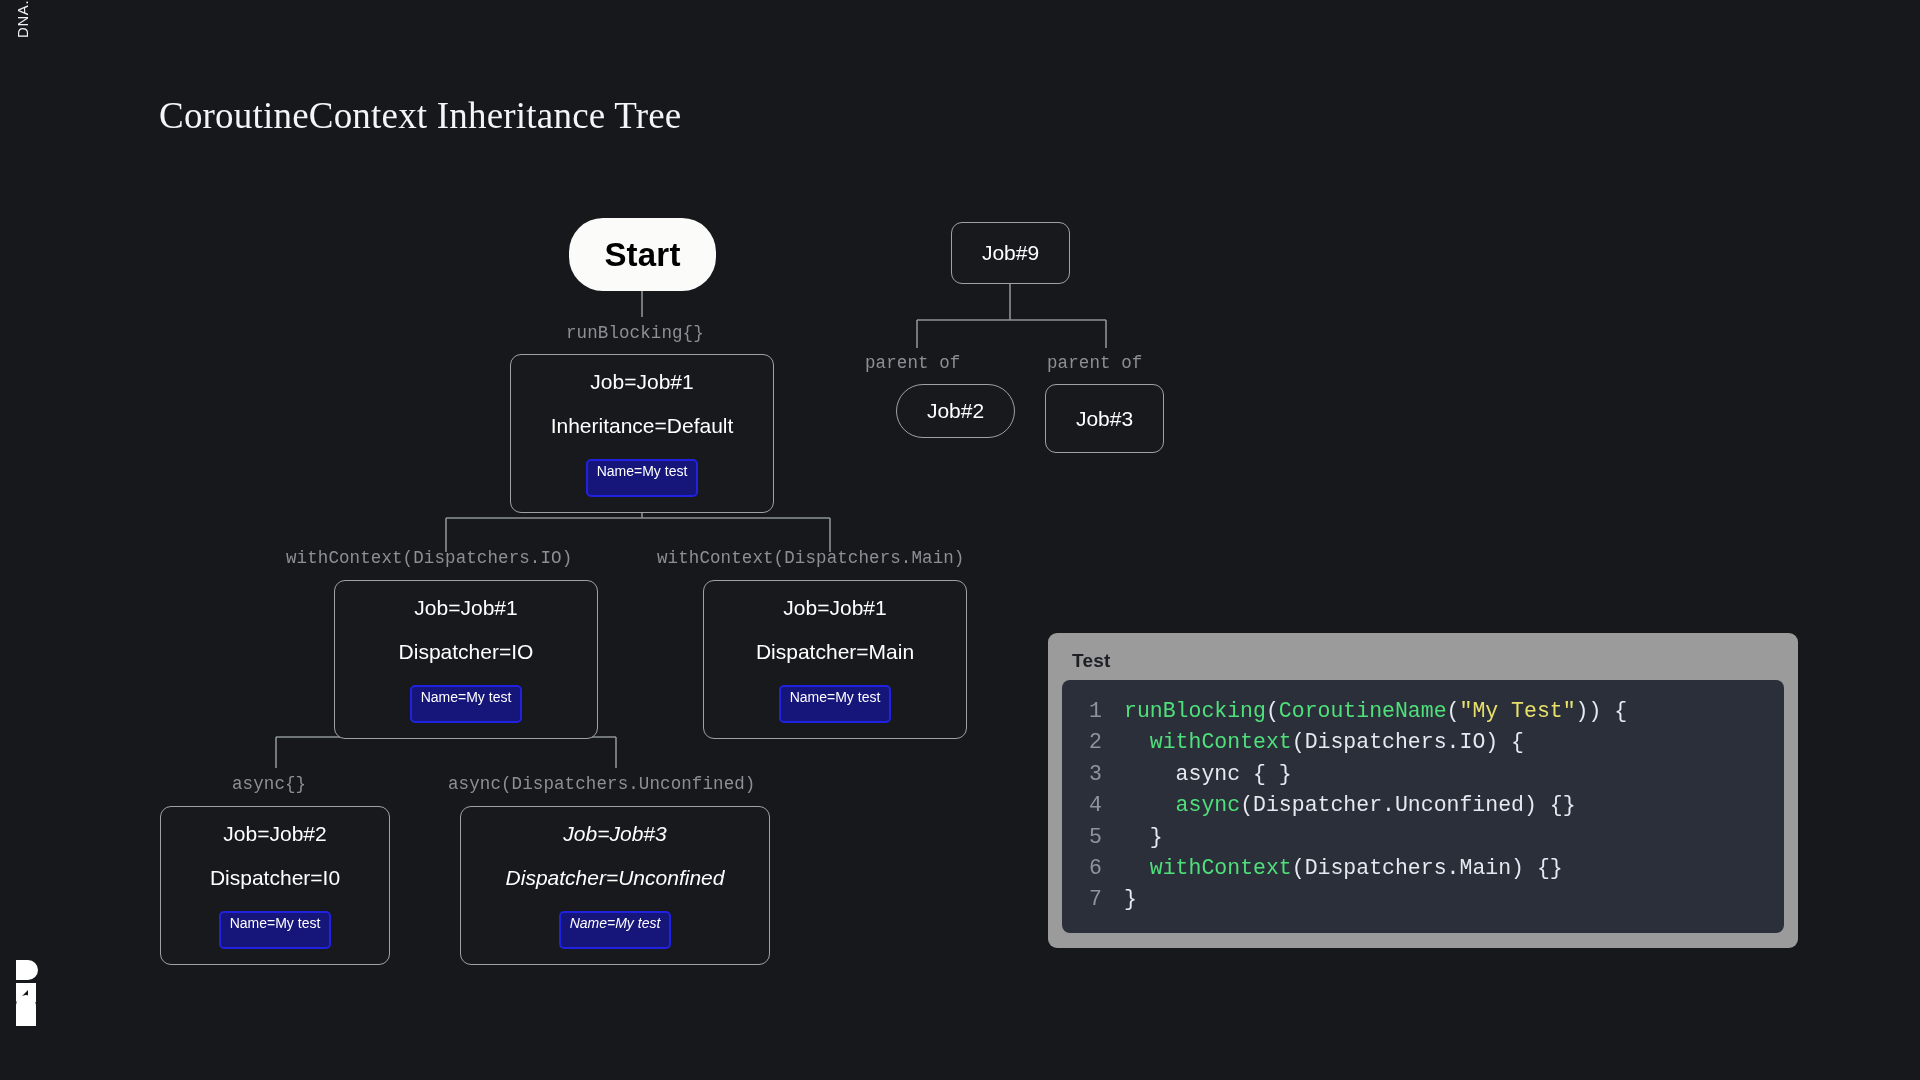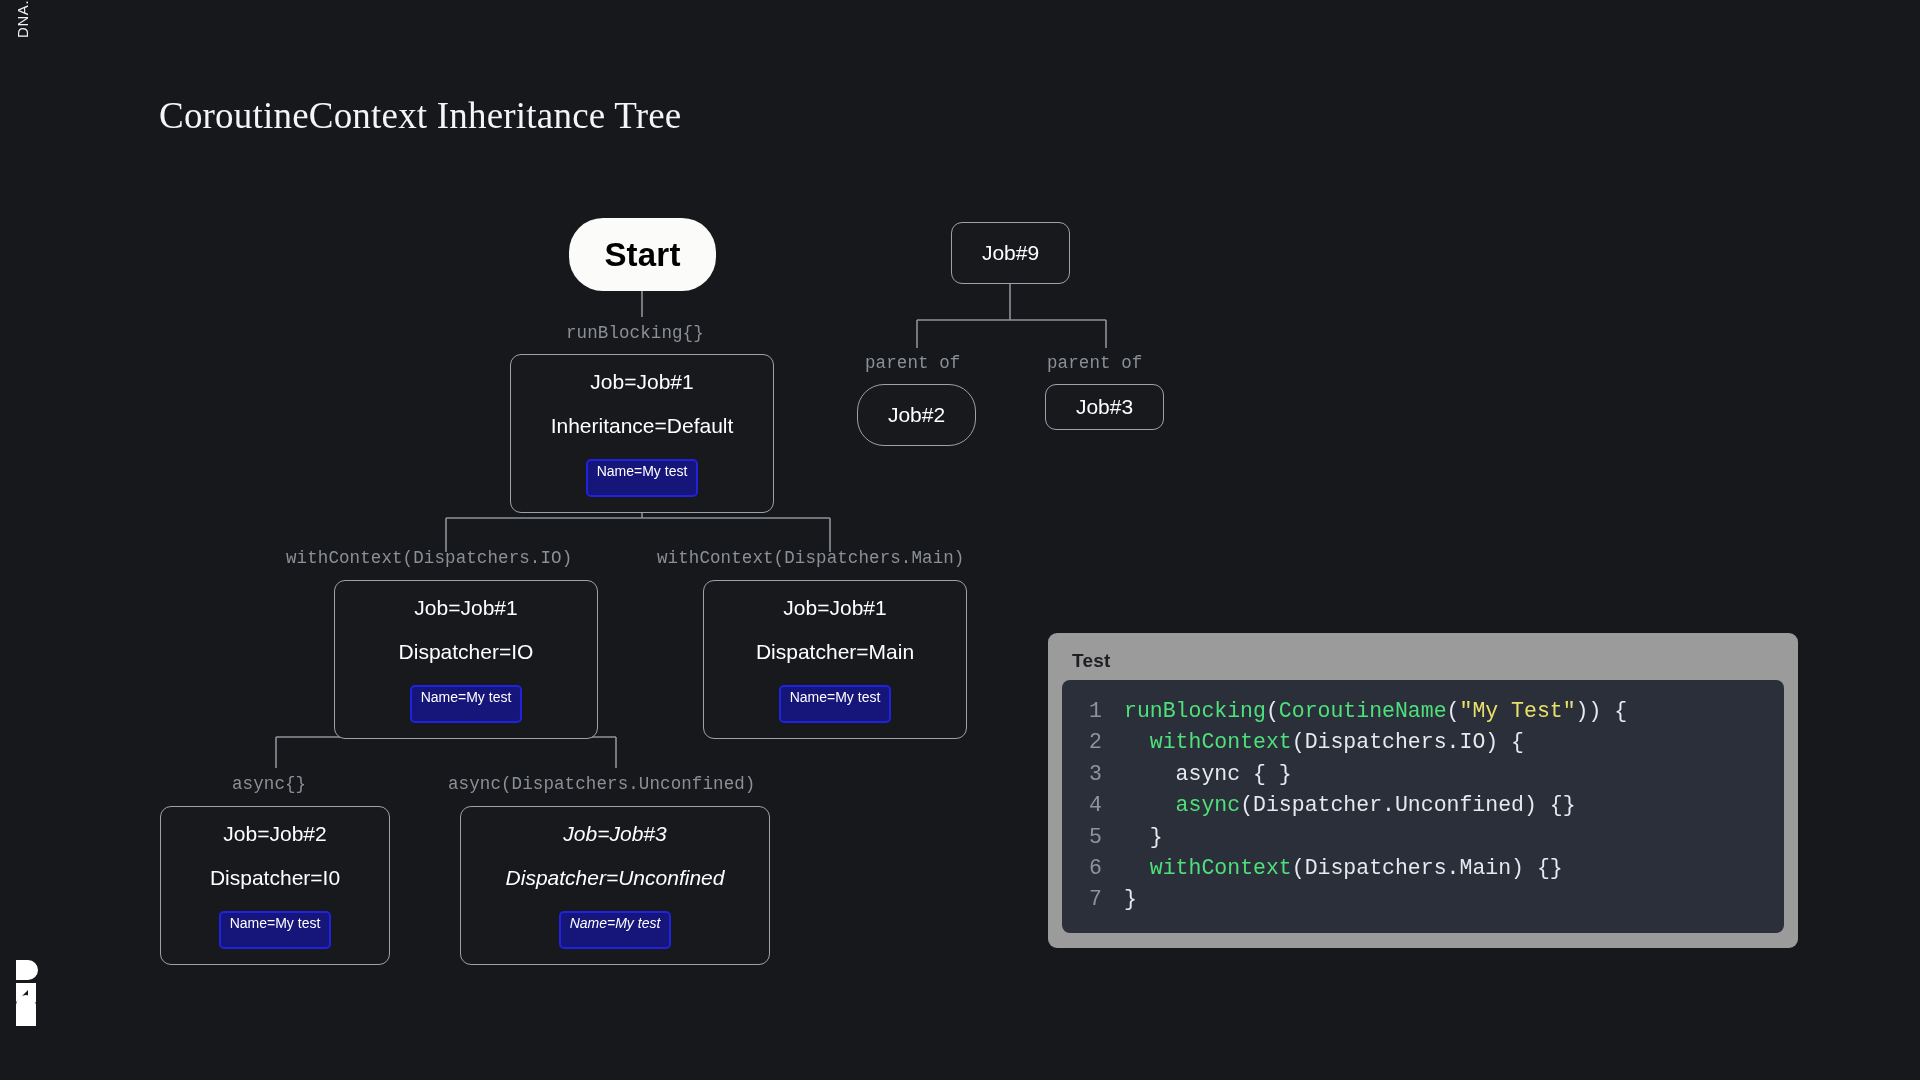--- a/index.html
+++ b/index.html
@@ -265,25 +265,25 @@
   </div>
 
   <div class="node job-node" style="left:951px; top:222px; width:119px; height:62px;">
     <span>Job#9</span>
   </div>
 
   <div class="edge-label" style="left:865px; top:353px;">parent of</div>
 
   <div class="edge-label" style="left:1047px; top:353px;">parent of</div>
 
-  <div class="node job-node" style="left:857px; top:384px; width:119px; height:62px;border-radius:27px;">
+  <div class="node job-node" style="left:896px; top:384px; width:119px; height:54px;border-radius:27px;">
     <span>Job#2</span>
   </div>
 
-  <div class="node job-node" style="left:1045px; top:384px; width:119px; height:46px;">
+  <div class="node job-node" style="left:1045px; top:384px; width:119px; height:69px;">
     <span>Job#3</span>
   </div>
 
   <div class="code-panel">
     <div class="code-title">Test</div>
     <div class="code-body" id="code-body">
         <div class="code-row"><span class="ln">1</span><span class="code-text"><span class="tok-fn">runBlocking</span><span class="tok-pl">(</span><span class="tok-fn">CoroutineName</span><span class="tok-pl">(</span><span class="tok-str">"My Test"</span><span class="tok-pl">)) {</span></span></div>
         <div class="code-row"><span class="ln">2</span><span class="code-text"><span class="tok-pl">  </span><span class="tok-fn">withContext</span><span class="tok-pl">(Dispatchers.IO) {</span></span></div>
         <div class="code-row"><span class="ln">3</span><span class="code-text"><span class="tok-pl">    async { }</span></span></div>
         <div class="code-row"><span class="ln">4</span><span class="code-text"><span class="tok-pl">    </span><span class="tok-fn">async</span><span class="tok-pl">(Dispatcher.Unconfined) {}</span></span></div>

